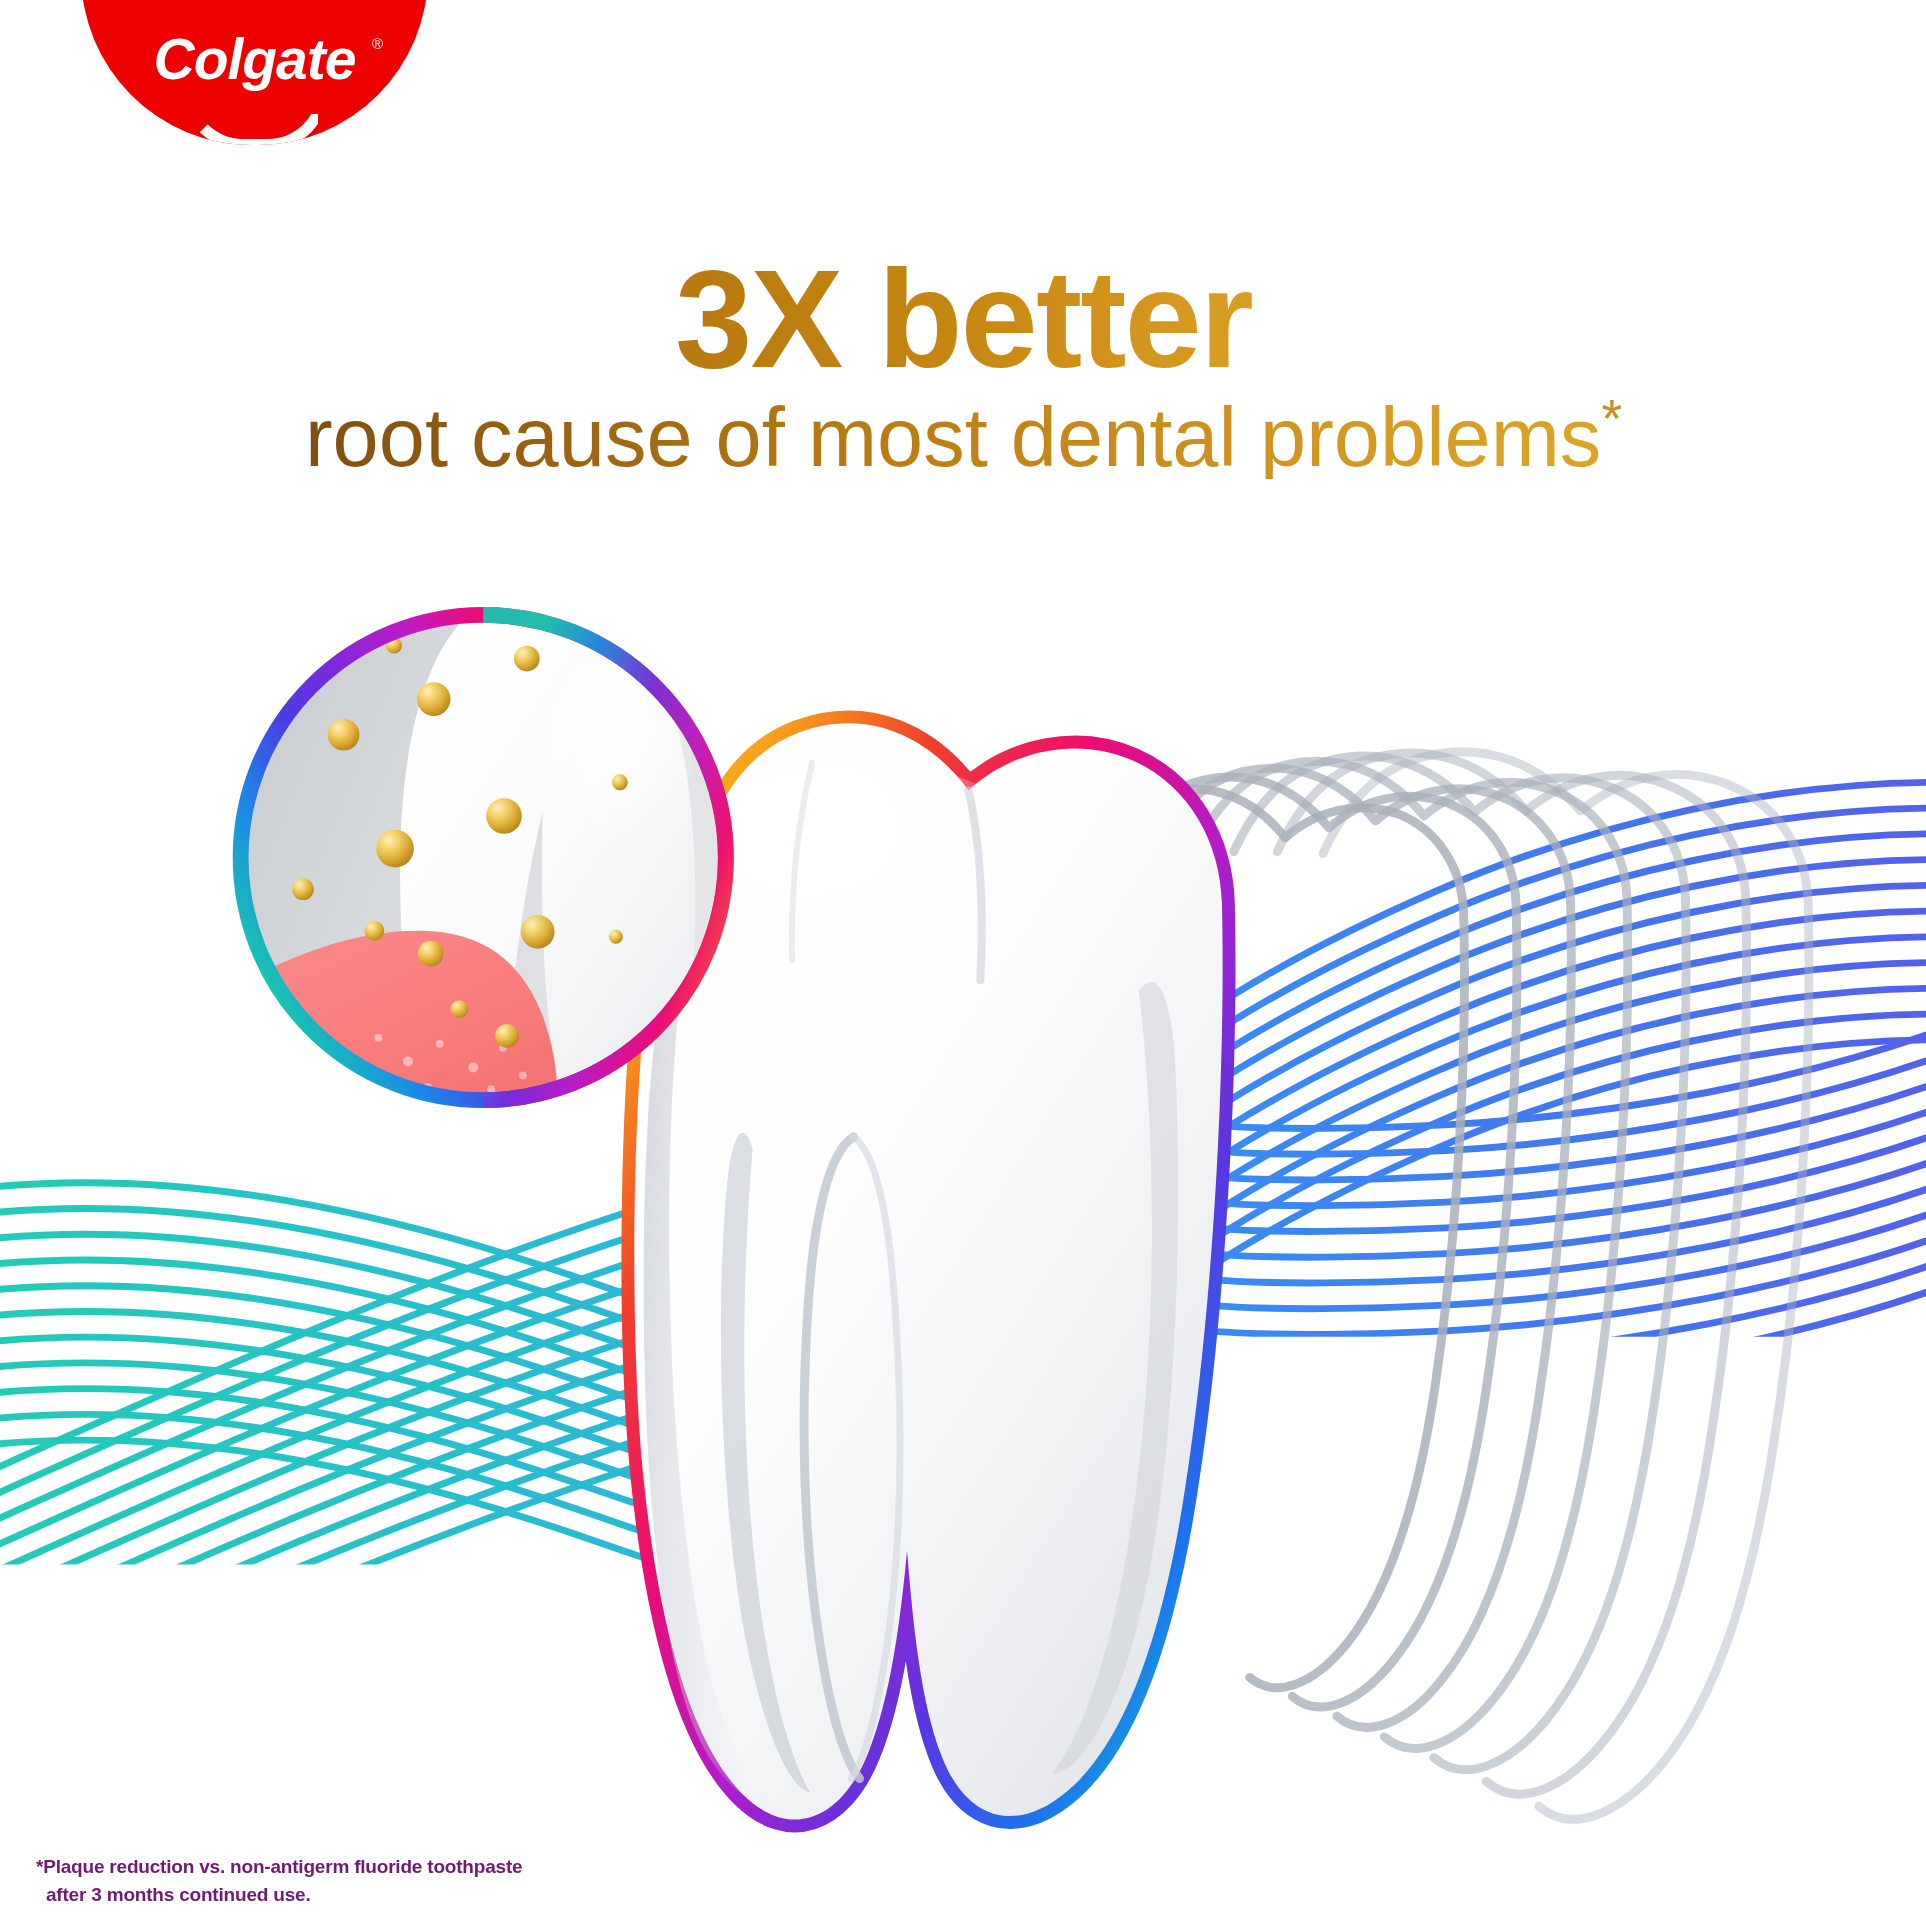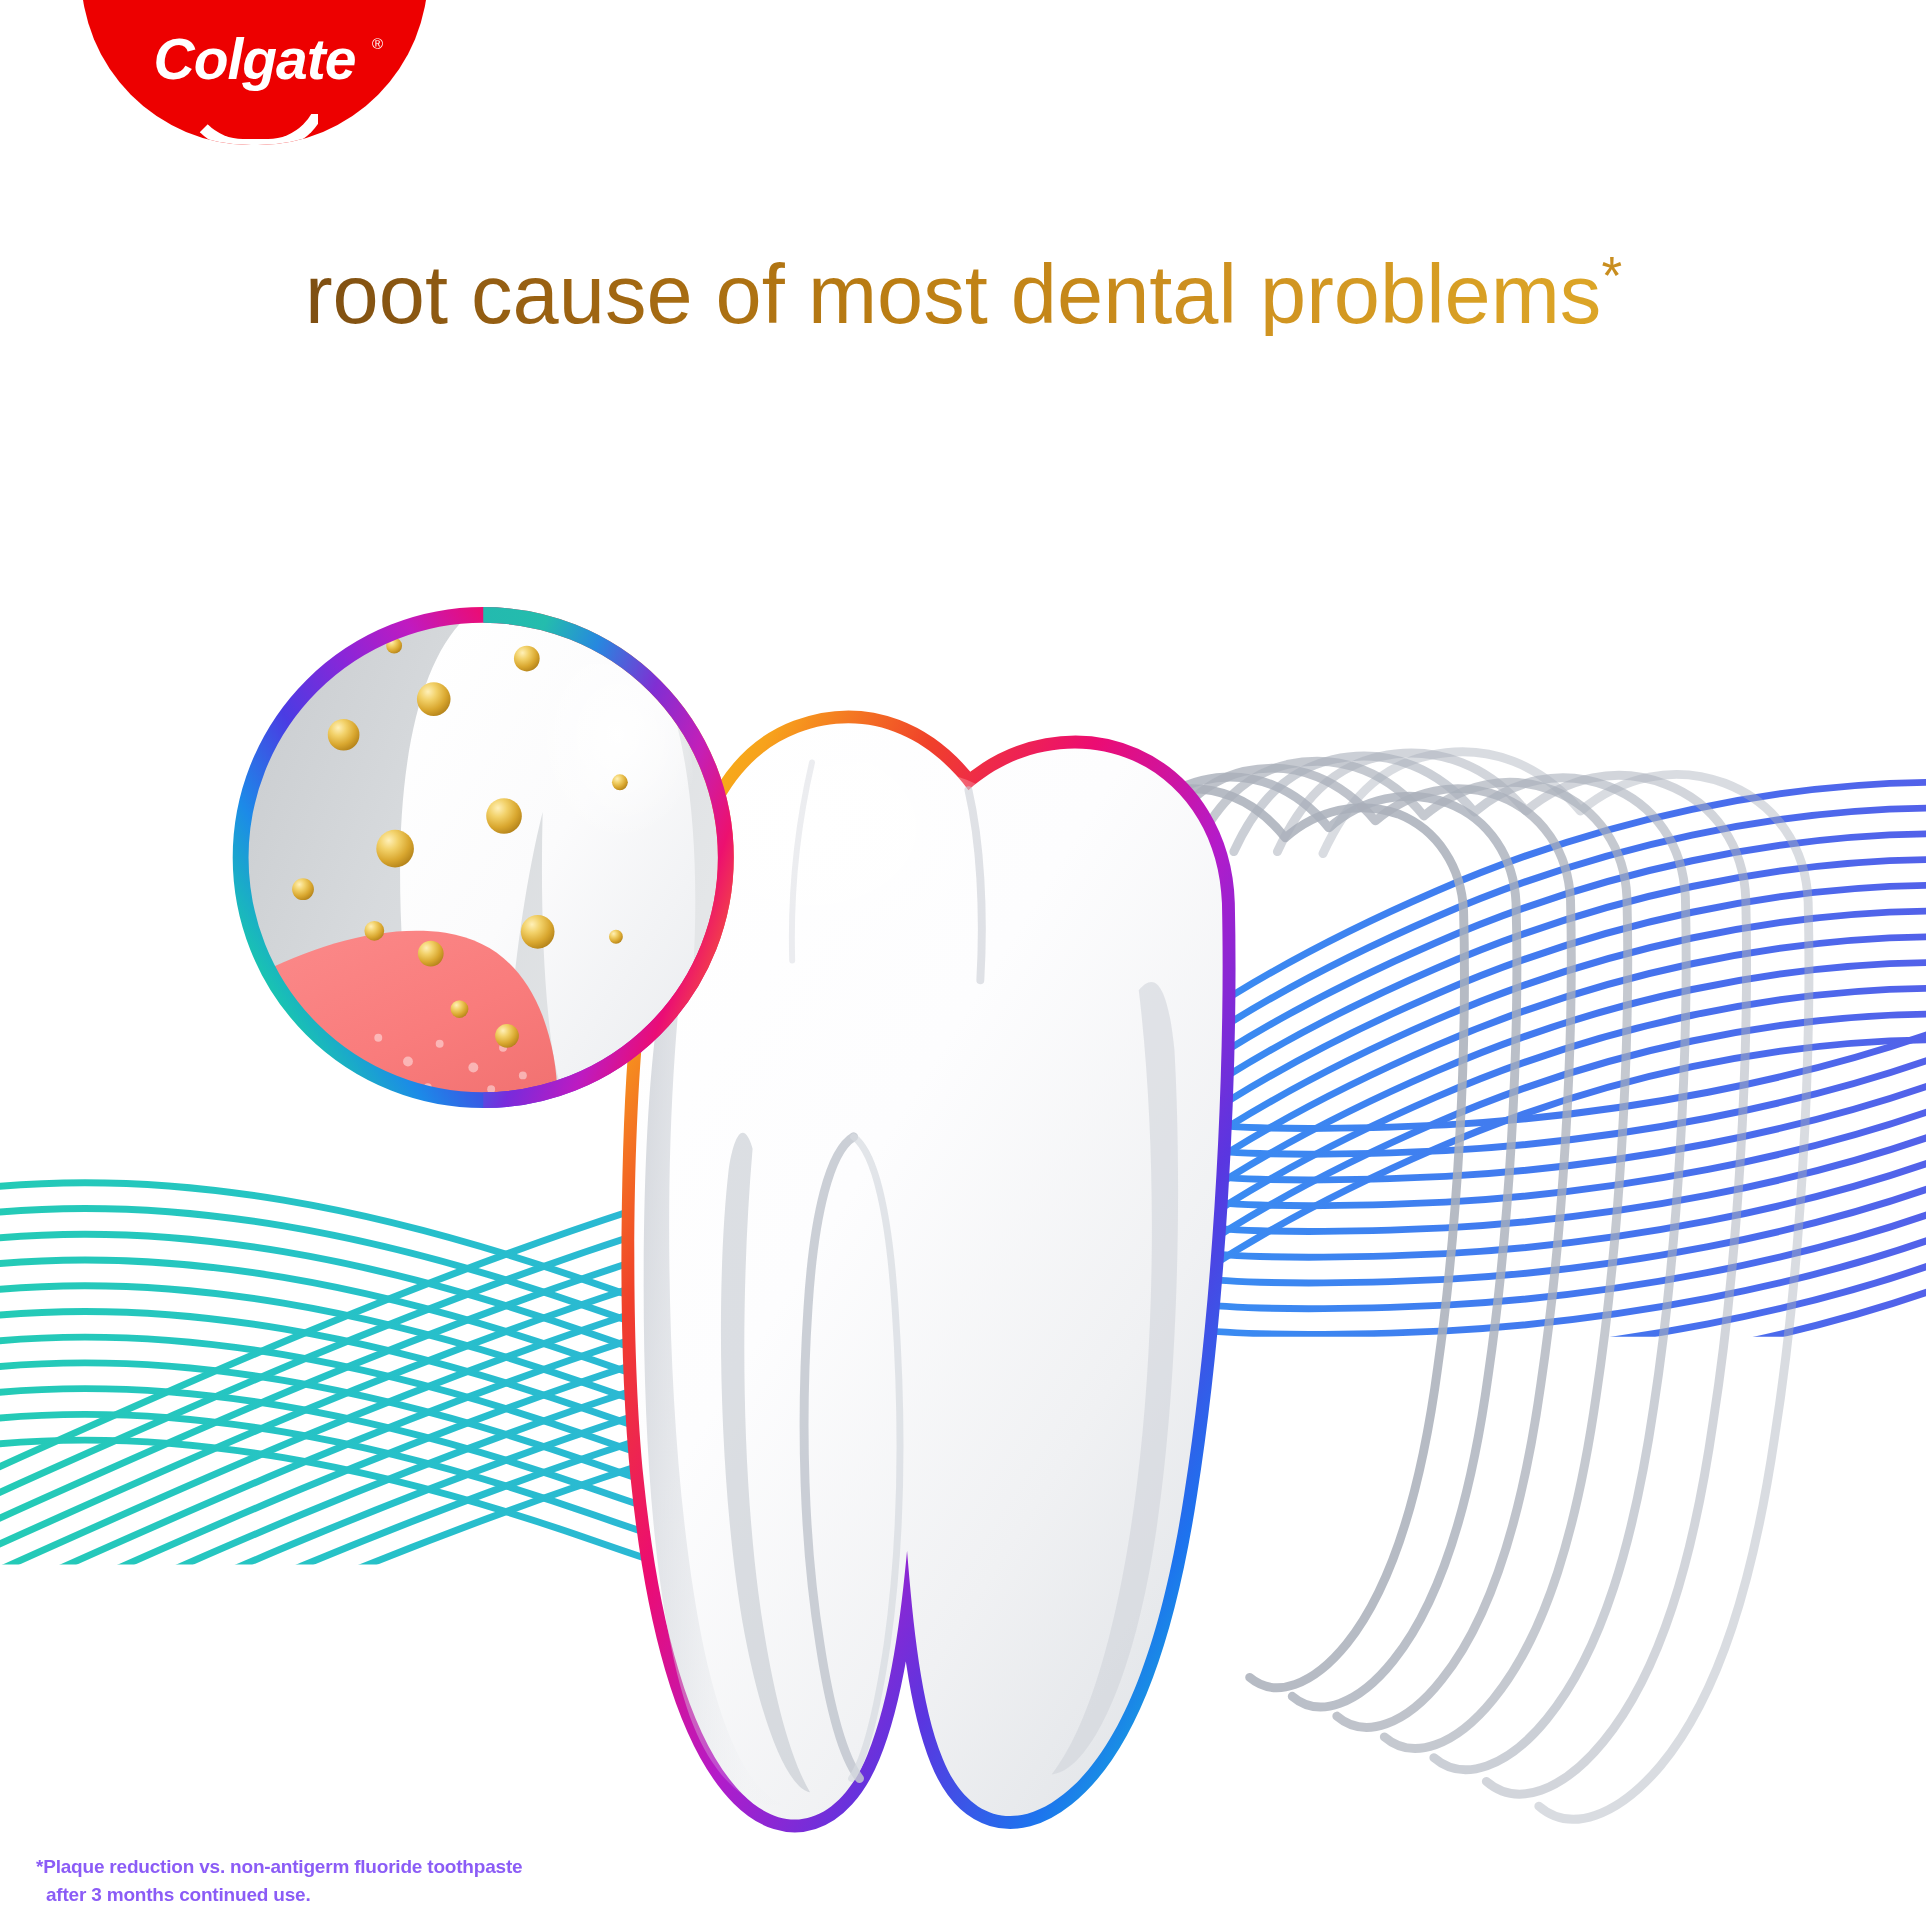--- a/index.html
+++ b/index.html
@@ -134,21 +134,21 @@
     pointer-events: none;
   }
 
   
   #footnote {
     position: absolute;
     left: 36px;
     top: 1853px;
     font-size: 19px;
     font-weight: bold;
-    color: #8b5cf6;
+    color: #701a75;
     line-height: 1.45;
     letter-spacing: -0.2px;
   }
   #footnote-line2 { padding-left: 10px; display: block; }
 </style>
 </head>
 <body>
 
 <div id="stage">
 
@@ -447,20 +447,21 @@
           <circle cx="512" cy="1046" r="12" fill="url(#germGold)"></circle>
         </g>
       </g>
 
       <circle cx="488" cy="866" r="245" fill="none" stroke="url(#lensRing)" stroke-width="16"></circle>
       <path d="M488,621 A245,245 0 0 1 488,1111" fill="none" stroke="url(#lensRing2)" stroke-width="16" opacity="0.95"></path>
     </g>
   </svg>
 
   <div id="headline">
+    <span id="headline-line1"><span class="gold-grad">3X better</span></span>
     <span id="headline-line3"><span class="gold-grad">root cause of most dental problems</span><span class="asterisk">*</span></span>
   </div>
 
   <div id="footnote">
     <span>*Plaque reduction vs. non-antigerm fluoride toothpaste</span>
     <span id="footnote-line2">after 3 months continued use.</span>
   </div>
 
 </div>
 

